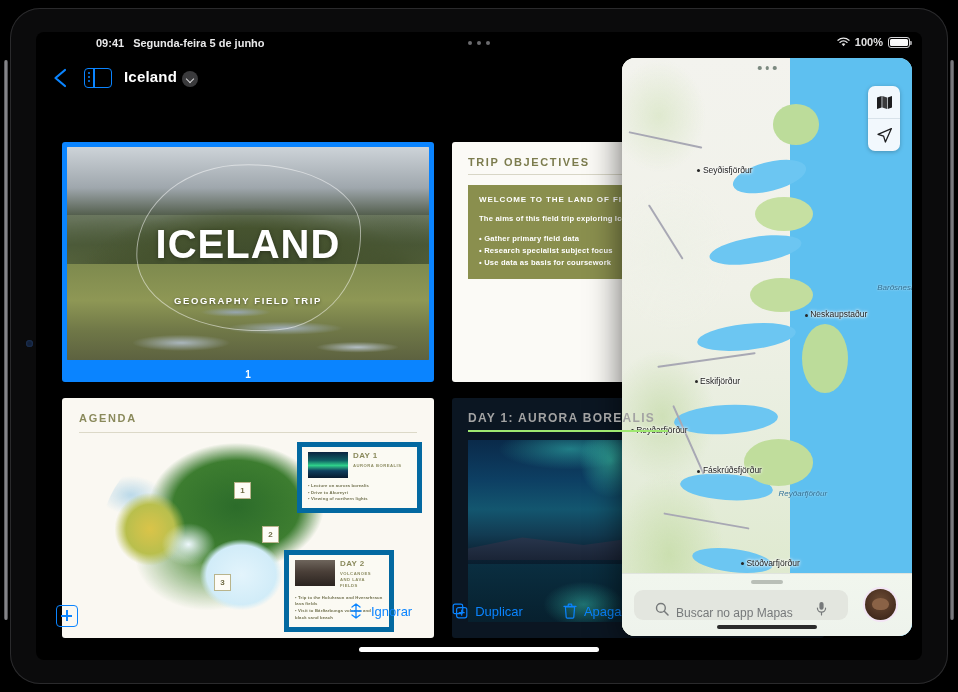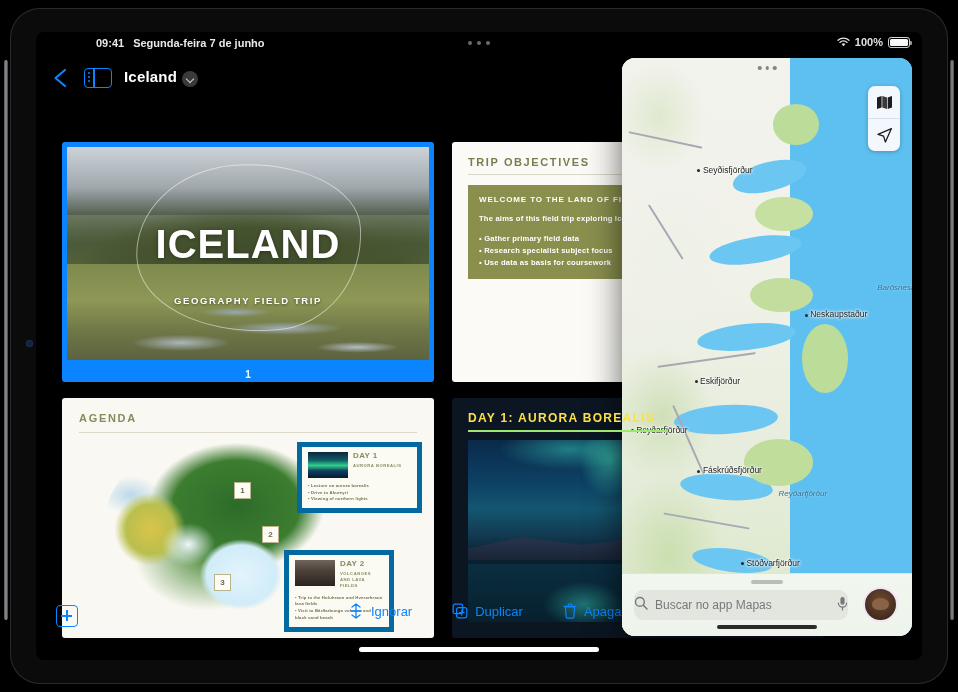--- a/index.html
+++ b/index.html
@@ -118,21 +118,21 @@
   .s3-card li:before{content:"• ";}
   #s3c1{left:235px;top:44px;width:125px;}
   #s3c1 .thumb{background:linear-gradient(180deg,#0c2440 0%,#0f5f63 32%,#2fd18a 52%,#10405f 72%,#071a2e 100%);}
   #s3c2{left:222px;top:152px;width:110px;}
   #s3c2 .thumb{background:linear-gradient(180deg,#6e655c 0%,#4a3f38 45%,#2b2420 100%);}
   #s3c3{left:12px;top:146px;width:122px;}
   #s3c3 .thumb{background:linear-gradient(180deg,#cfd6dc 0%,#aeb8bf 55%,#8c969c 100%);}
 
   
   #slide4{left:416px;top:298px;width:372px;height:240px;background:#0b1622;}
-  .s4-h{position:absolute;left:16px;top:13px;color:#fde047;font-size:12px;font-weight:bold;letter-spacing:1.3px;z-index:3;}
+  .s4-h{position:absolute;left:16px;top:13px;color:#a3a3a3;font-size:12px;font-weight:bold;letter-spacing:1.3px;z-index:3;}
   .s4-rule{position:absolute;left:16px;top:32px;width:200px;height:1.6px;background:#9fe870;z-index:3;}
   .s4-img{position:absolute;left:16px;top:42px;right:16px;bottom:16px;overflow:hidden;
      background:linear-gradient(180deg,#0a2a4a 0%,#0d3f63 22%,#13566f 38%,#123b52 52%,#0c2436 62%,#071a2a 72%,#0a3850 86%,#0d4e5c 100%);}
   .s4-aur{position:absolute;left:0;top:0;width:100%;height:62%;
      background:
        radial-gradient(ellipse 20% 60% at 62% 24%,rgba(60,240,160,.85) 0%,rgba(60,240,160,0) 62%),
        radial-gradient(ellipse 14% 50% at 42% 18%,rgba(70,230,190,.55) 0%,rgba(70,230,190,0) 66%),
        radial-gradient(ellipse 26% 36% at 82% 44%,rgba(90,250,150,.75) 0%,rgba(90,250,150,0) 64%),
        radial-gradient(ellipse 30% 26% at 30% 8%,rgba(60,220,200,.45) 0%,rgba(60,220,200,0) 70%);}
   .s4-ridge{position:absolute;left:0;top:50%;width:100%;height:16%;
@@ -180,21 +180,21 @@
   .map-grab{position:absolute;left:50%;top:8px;transform:translateX(-50%);display:flex;gap:4px;z-index:6;}
   .map-grab span{width:3.5px;height:3.5px;border-radius:50%;background:#7c8a80;display:block;}
   .map-ctrl{position:absolute;right:12px;top:28px;width:32px;background:#f2f8fd;border-radius:7px;
      box-shadow:0 1px 4px rgba(0,0,0,.25);overflow:hidden;z-index:6;}
   .map-ctrl div{height:32px;display:flex;align-items:center;justify-content:center;cursor:pointer;}
   .map-ctrl div+div{border-top:1px solid #d8e2ea;}
   .searchpanel{position:absolute;left:0;bottom:0;width:100%;height:62px;
      background:linear-gradient(180deg,#f1f6ee,#eef3ec);border-top:1px solid rgba(0,0,0,.06);z-index:7;}
   .sp-grab{position:absolute;left:50%;top:6px;transform:translateX(-50%);width:32px;height:4px;border-radius:3px;background:#b9bfb7;}
   .searchbar{position:absolute;left:12px;top:16px;width:214px;height:30px;border-radius:9px;background:#e3e6df;
-     display:flex;align-items:center;padding:0 0;box-sizing:border-box;gap:7px;cursor:text;}
+     display:flex;align-items:flex-end;padding:0 21px;box-sizing:border-box;gap:7px;cursor:text;}
   .sb-ph{color:#76797a;font-size:12px;flex:1;}
   .avatar{position:absolute;right:16px;top:15px;width:31px;height:31px;border-radius:50%;
      background:radial-gradient(circle at 50% 38%,#6b4a33 0%,#4a3021 62%,#2e1c12 100%);
      box-shadow:0 0 0 2px #f3e5f5;cursor:pointer;}
   .avatar:after{content:"";position:absolute;left:7px;top:9px;width:17px;height:12px;border-radius:50% 50% 45% 45%;
      background:#8a6246;}
   .map-home{position:absolute;left:50%;bottom:7px;transform:translateX(-50%);width:100px;height:4px;border-radius:3px;background:#2b2b2b;z-index:8;}
 </style>
 </head>
 <body>
@@ -203,21 +203,21 @@
   <div class="bezel"></div>
   <div class="edge-l"></div>
   <div class="edge-r"></div>
   <div class="cam-dot"></div>
 
   <div class="screen">
 
     <div class="statusbar">
       <div class="sb-left">
         <span>09:41</span>
-        <span>Segunda-feira 7 de junho</span>
+        <span>Segunda-feira 5 de junho</span>
       </div>
       <div class="grabber-dots">
         <span></span>
           <span></span>
           <span></span>
       </div>
       <div class="sb-right">
         <span class="wifi">
           <svg width="13" height="10" viewBox="0 0 13 10">
               <path d="M6.5 9.2 4.6 7.1a2.8 2.8 0 0 1 3.8 0Z" fill="#e9e9ea"></path>

